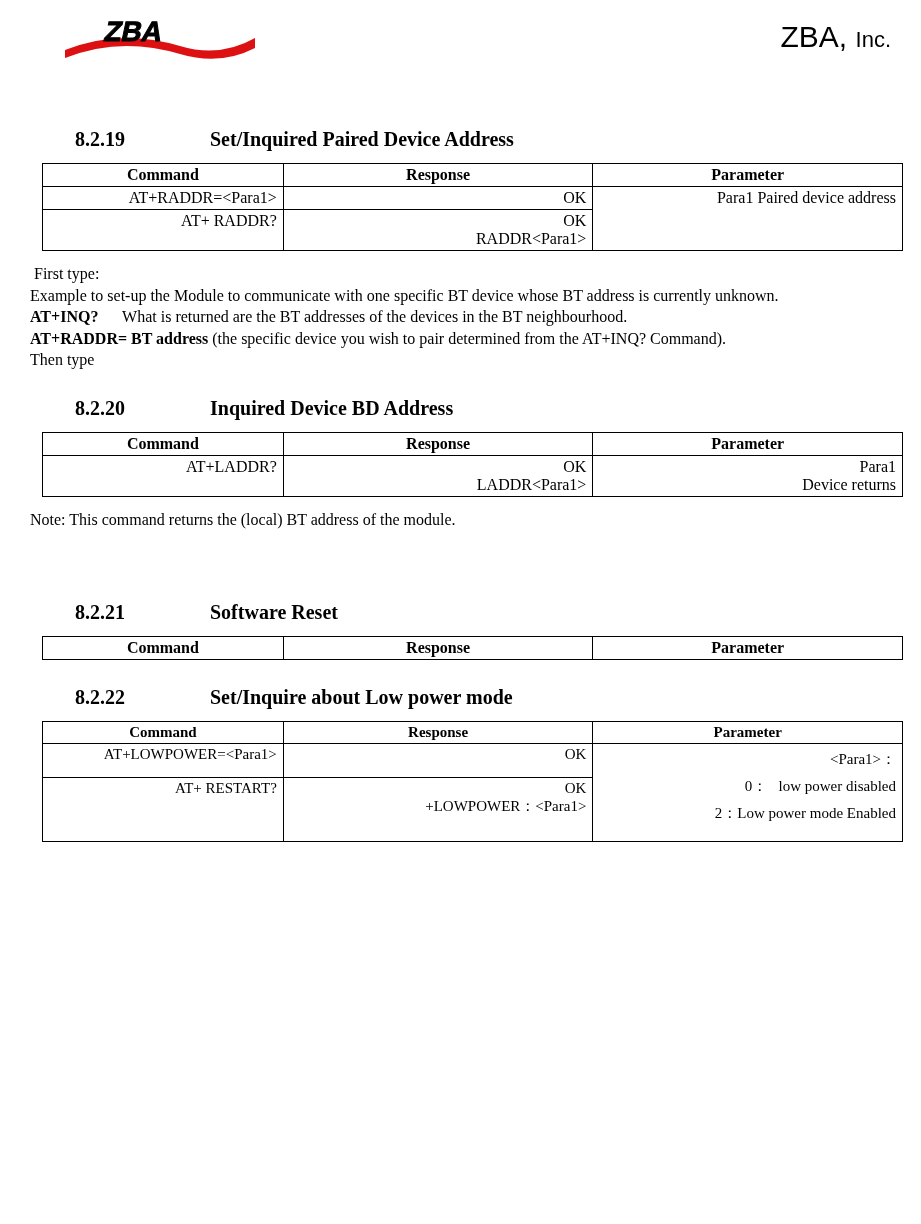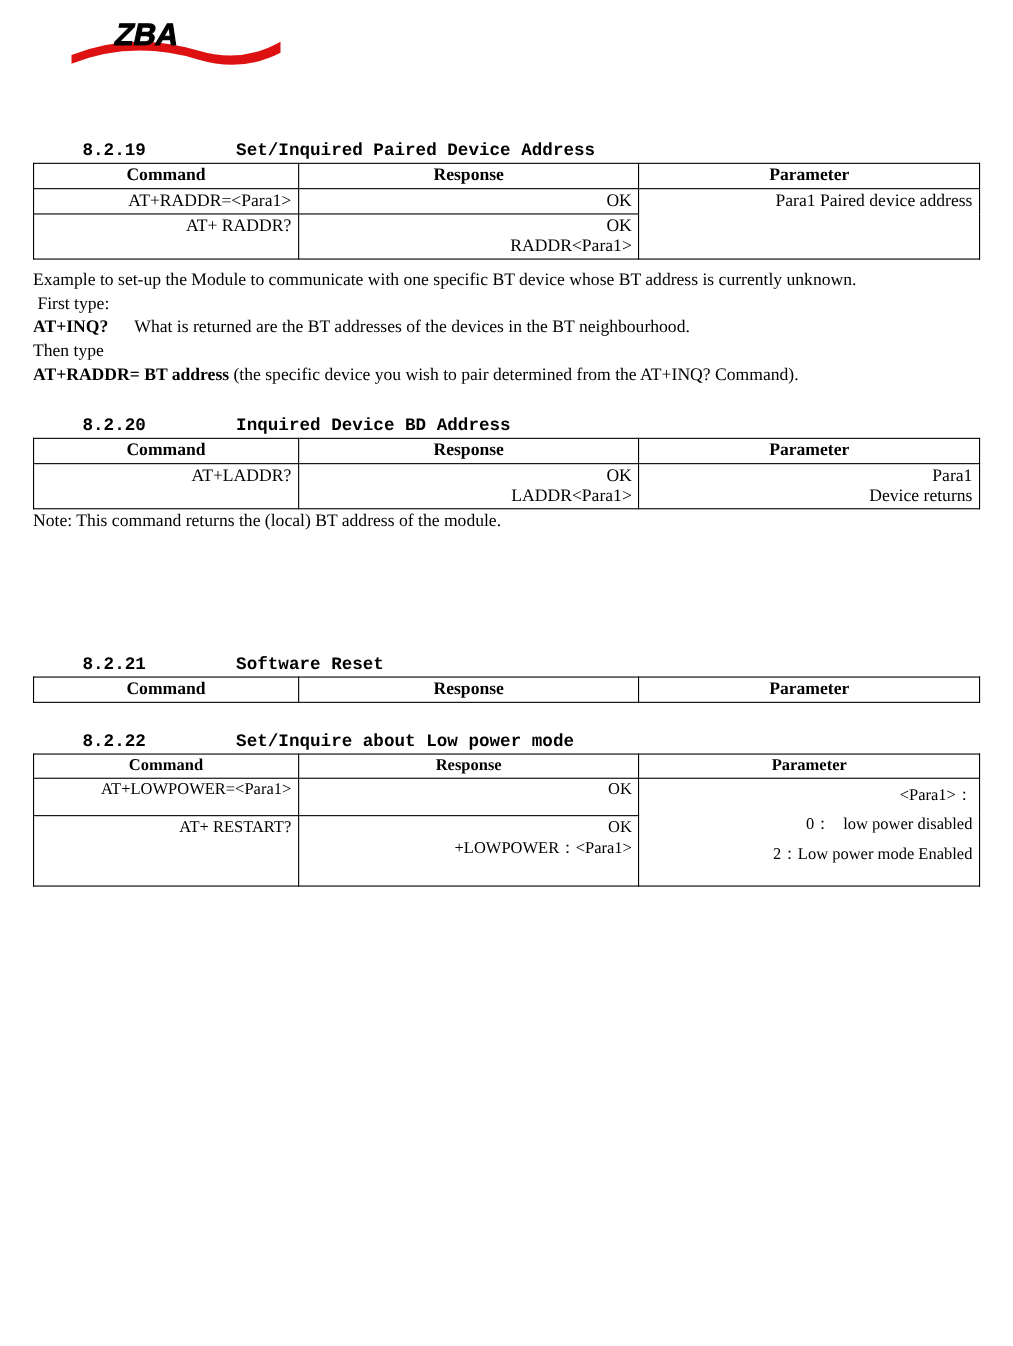--- a/index.html
+++ b/index.html
@@ -26,32 +26,32 @@
     }
     .logo svg { width: 100%; height: 100%; }
     .company {
       font-size: 30px;
       font-family: Arial, Helvetica, sans-serif;
       white-space: nowrap;
       padding-top: 12px;
     }
     .company .inc { font-size: 22px; }
     .section-title {
-      font-family: Liberation Mono, monospace;
+      font-family: Liberation Serif, serif;
       font-weight: bold;
-      font-size: 16px;
+      font-size: 20px;
       margin-left: 45px;
       margin-top: 26px;
       margin-bottom: 2px;
     }
     .section-title .num { display: inline-block; min-width: 130px; }
     table {
       border-collapse: collapse;
       width: 100%;
-      margin: 0;
+      margin: 12px;
       table-layout: fixed;
     }
     th, td {
       border: 1px solid #000;
       padding: 2px 6px;
       font-size: 16px;
       vertical-align: top;
       text-align: right;
     }
     th {
@@ -70,20 +70,23 @@
 </head>
 <body>
 
 <div class="header">
   <div class="logo">
     <svg viewBox="0 0 200 60">
       <path d="M5 42 Q60 20 120 38 Q160 50 195 30 L195 40 Q160 58 120 46 Q60 28 5 50 Z" fill="#d11"></path>
       <text x="50" y="33" font-family="Arial Black, Arial" font-size="28" font-weight="900" fill="#000" stroke="#000" stroke-width="1" transform="skewX(-12)">ZBA</text>
     </svg>
   </div>
+  <div class="company">
+    <span>ZBA, </span><span class="inc">Inc.</span>
+  </div>
 </div>
 
 <div class="section-title">
   <span class="num">8.2.19</span>
   <span>Set/Inquired Paired Device Address</span>
 </div>
 <table>
   <colgroup>
       <col class="col-cmd">
       <col class="col-resp">
@@ -101,25 +104,25 @@
     <td rowspan="2">Para1 Paired device address</td>
   </tr>
   <tr>
     <td>AT+ RADDR?</td>
     <td style="white-space:pre-line">OK
 RADDR&lt;Para1&gt;</td>
   </tr>
 </tbody>
   </table>
 <div class="body-text">
+  <p style="white-space:pre"> First type:</p>
   <p>Example to set-up the Module to communicate with one specific BT device whose BT address is currently unknown.</p>
-  <p style="white-space:pre"> First type:</p>
   <p><span class="b">AT+INQ?</span><span style="white-space:pre-wrap">      What is returned are the BT addresses of the devices in the BT neighbourhood.</span></p>
+  <p><span class="b">AT+RADDR= BT address</span><span> (the specific device you wish to pair determined from the AT+INQ? Command).</span></p>
   <p>Then type</p>
-  <p><span class="b">AT+RADDR= BT address</span><span> (the specific device you wish to pair determined from the AT+INQ? Command).</span></p>
 </div>
 
 <div class="section-title">
   <span class="num">8.2.20</span>
   <span>Inquired Device BD Address</span>
 </div>
 <table>
   <colgroup>
       <col class="col-cmd">
       <col class="col-resp">
@@ -137,21 +140,21 @@
 LADDR&lt;Para1&gt;</td>
     <td style="white-space:pre-line">Para1
 Device returns</td>
   </tr>
 </tbody>
   </table>
 <div class="body-text" style="margin-top:0">
   <p>Note: This command returns the (local) BT address of the module.</p>
 </div>
 
-<div class="section-title" style="margin-top:110px">
+<div class="section-title" style="margin-top:70px">
   <span class="num">8.2.21</span>
   <span>Software Reset</span>
 </div>
 <table>
   <colgroup>
       <col class="col-cmd">
       <col class="col-resp">
       <col class="col-param">
     </colgroup>
   <tbody>

